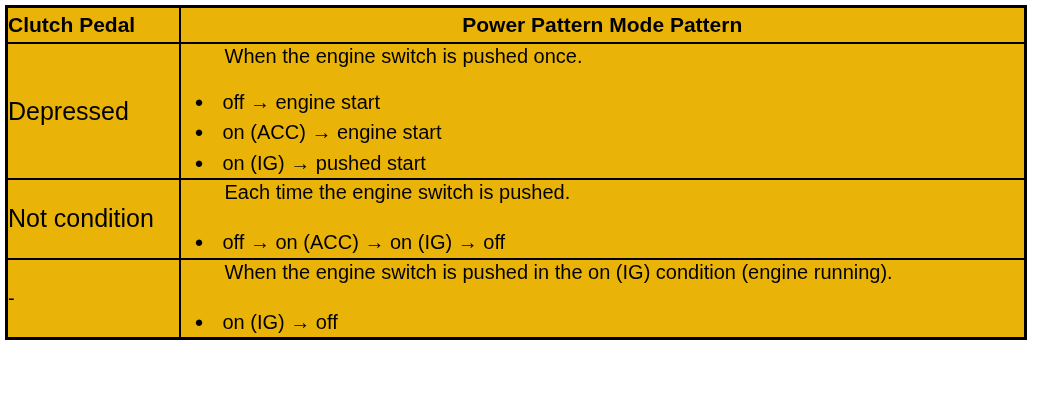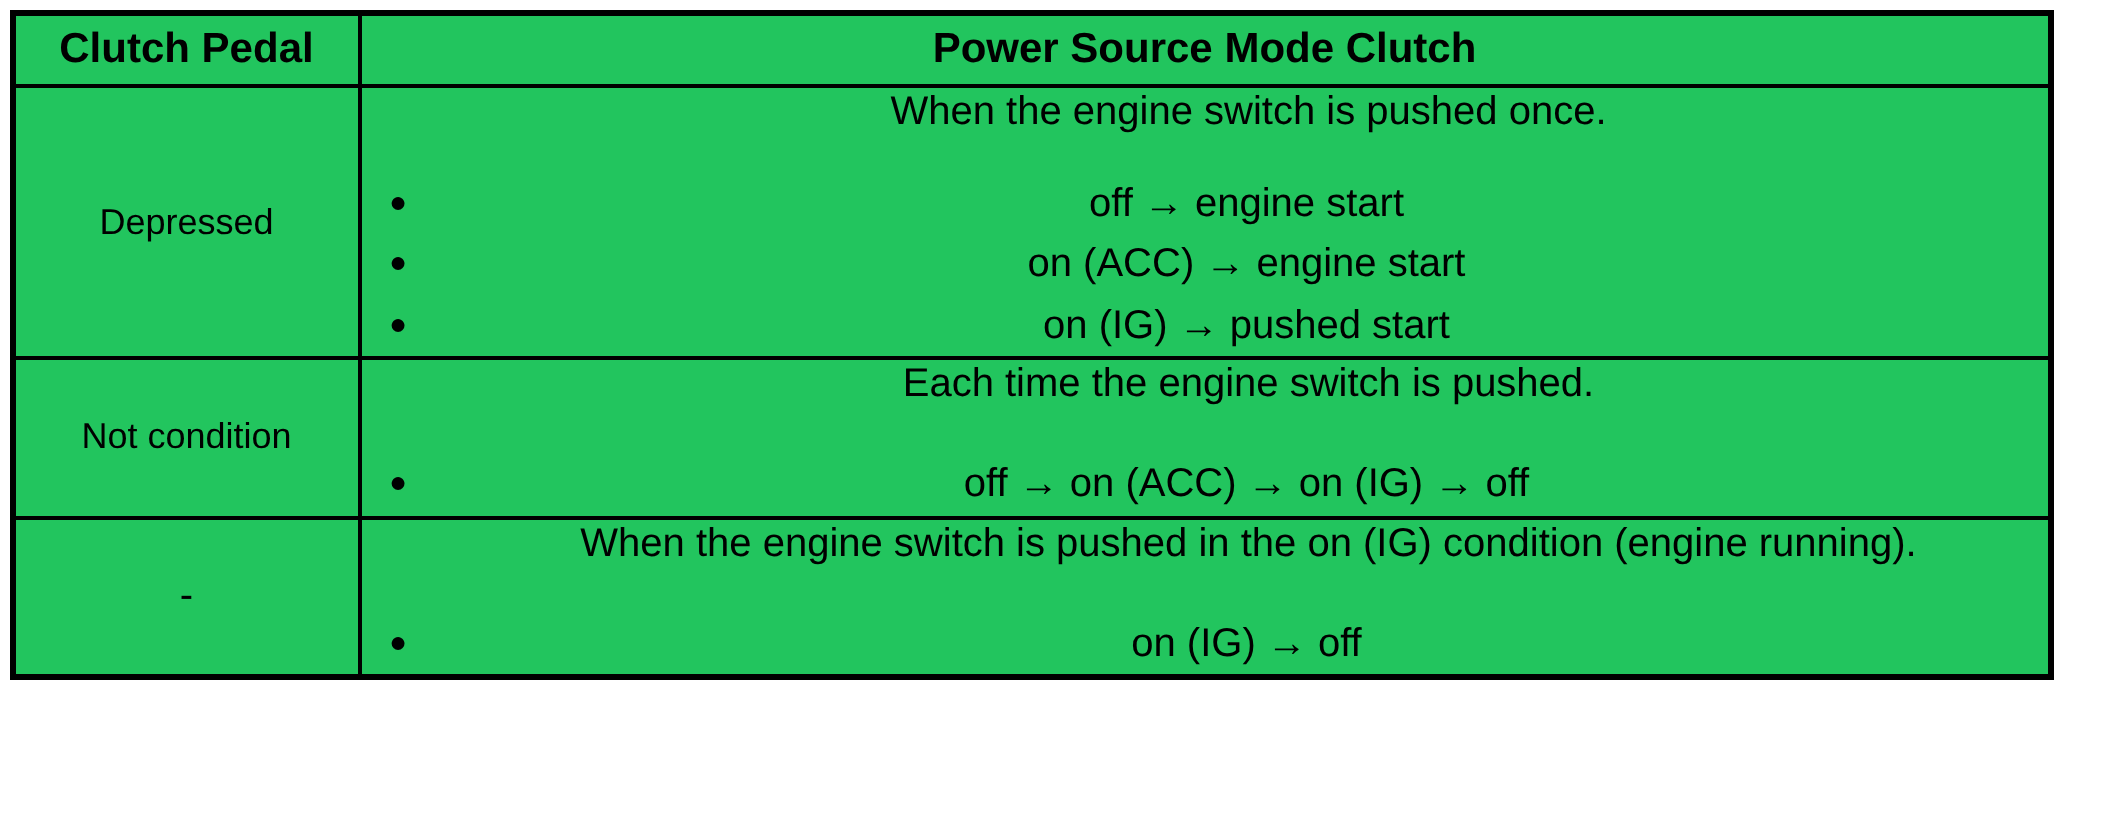--- a/index.html
+++ b/index.html
@@ -27,22 +27,21 @@
     width: 1022px;
     border-collapse: collapse;
     border: 3px solid #000000;
     table-layout: fixed;
     background: #ffffff;
   }
   .spec-table td, .spec-table th {
     border: 2px solid #000000;
     vertical-align: middle;
     padding: 0;
-    background: #22c55e;
-    text-align: center;
+    background: #eab308;
   }
   col.c-left { width: 173px; }
   col.c-right { width: auto; }
 
   
   .hdr-cell {
     height: 34px;
     font-weight: bold;
     font-size: 21px;
     line-height: 34px;
@@ -53,21 +52,21 @@
     padding-left: 11px;
   }
   .hdr-right {
     text-align: center;
   }
 
   
   .lbl-cell {
     text-align: left;
     padding-left: 7px;
-    font-size: 18px;
+    font-size: 25px;
     white-space: nowrap;
     vertical-align: middle;
   }
   .lbl-dash {
     font-size: 20px;
     line-height: 1;
   }
   .body-cell {
     text-align: left;
     padding: 8px 8px 10px 10px;
@@ -109,21 +108,21 @@
 
   <table class="spec-table">
     <colgroup>
       <col class="c-left">
       <col class="c-right">
     </colgroup>
     <tbody>
 
       <tr>
         <td class="hdr-cell hdr-left">Clutch Pedal</td>
-        <td class="hdr-cell hdr-right">Power Source Mode Clutch</td>
+        <td class="hdr-cell hdr-right">Power Pattern Mode Pattern</td>
       </tr>
 
       <tr>
         <td class="lbl-cell">Depressed</td>
         <td class="body-cell">
           <div class="intro-line">When the engine switch is pushed once.</div>
           <ul class="bullets gap-a">
             <li>
               <span class="bullet-dot">●</span>
               <span>off → engine start</span>

